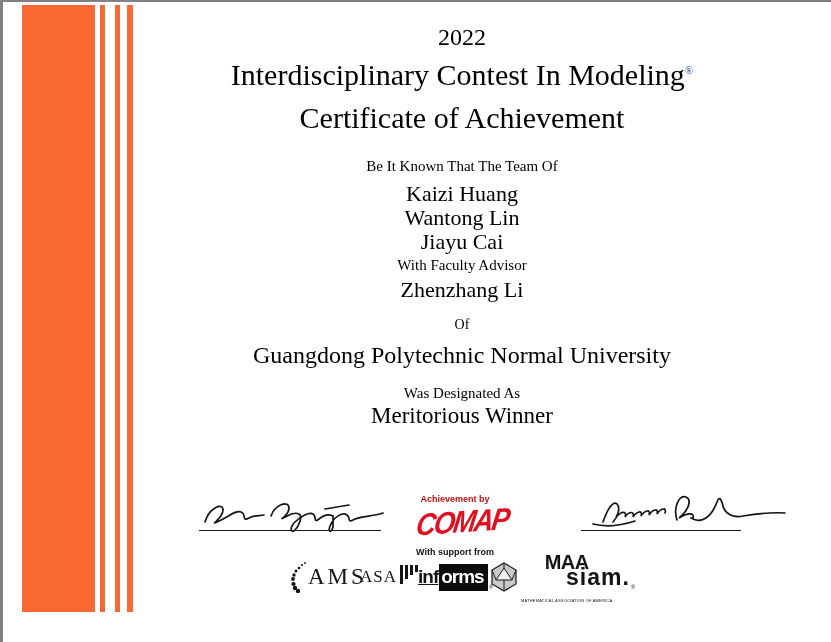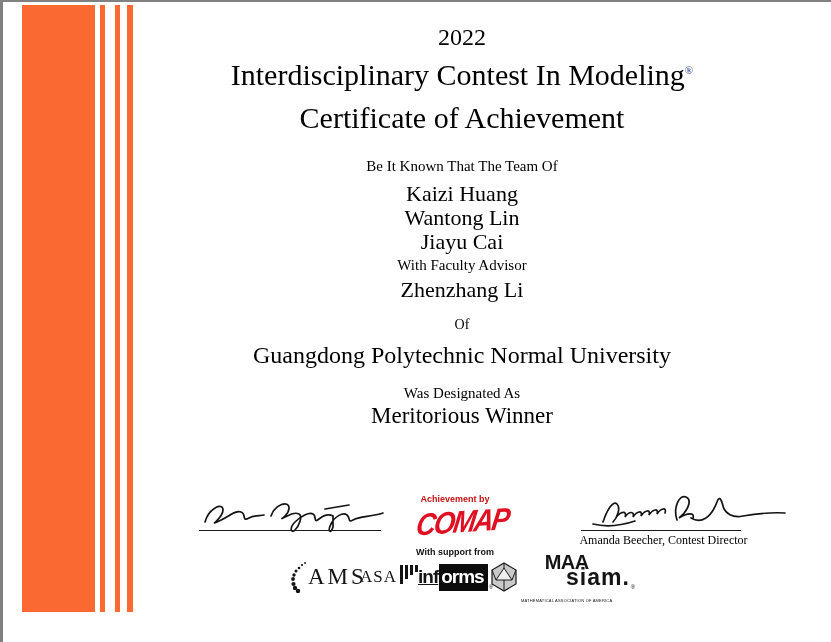--- a/index.html
+++ b/index.html
@@ -100,21 +100,20 @@
   <svg class="sig-svg" style="left:586px; top:488px;" width="200" height="42" viewBox="0 0 200 42">
     <g fill="none" stroke="#141414" stroke-width="1.7" stroke-linecap="round">
       <path d="M4 34 C 20 38, 34 35, 46 31"></path>
       <path d="M14 32 C 18 20, 24 10, 28 14 C 32 18, 28 28, 24 32"></path>
       <path d="M28 26 C 34 20, 38 22, 36 27 C 40 21, 46 21, 44 27 C 48 21, 54 20, 52 26 C 56 20, 62 19, 60 25 C 64 19, 70 18, 68 24 C 72 18, 78 17, 76 23"></path>
       <path d="M88 30 C 84 18, 90 4, 97 7 C 104 10, 98 22, 90 28 C 98 23, 106 22, 104 28"></path>
       <path d="M102 28 C 112 34, 122 28, 128 12 C 130 6, 132 8, 134 16 C 136 24, 144 28, 154 26 C 166 24, 180 22, 196 23"></path>
     </g>
   </svg>
   <div class="sig-line" style="left:578px; top:528px; width:160px;"></div>
-  <div class="sig-label" style="left:568px; top:531px; width:185px;">Amanda Beecher, Contest Director</div>
 
   <div class="sponsor" style="left:285px; top:560px; height:30px;">
     <svg width="20" height="32" viewBox="0 0 20 32">
       <g fill="#141414">
         <circle cx="17" cy="2" r="0.9"></circle>
           <circle cx="14" cy="4" r="1.1"></circle>
         <circle cx="11" cy="7" r="1.3"></circle>
           <circle cx="8" cy="10" r="1.5"></circle>
         <circle cx="6" cy="14" r="1.7"></circle>
           <circle cx="5" cy="18" r="1.9"></circle>

